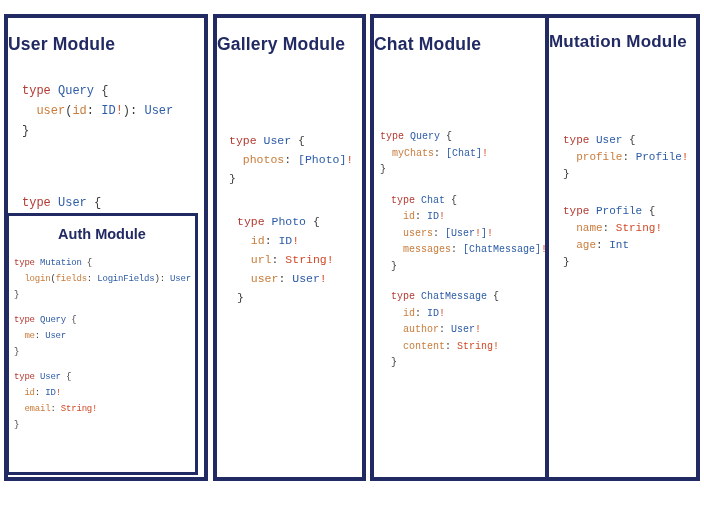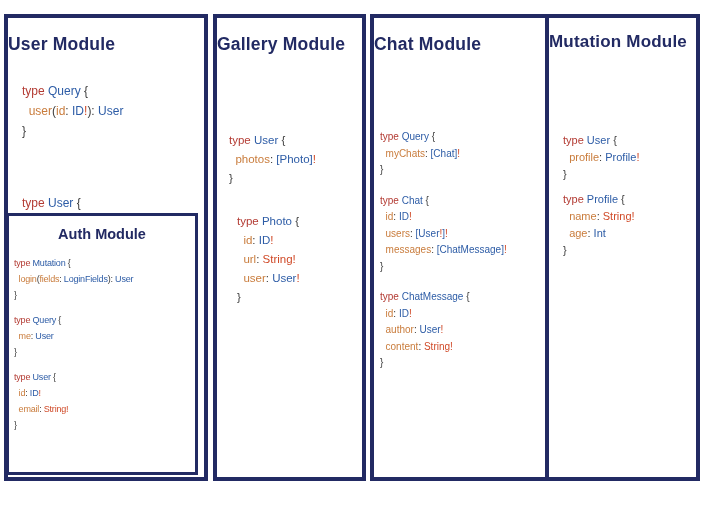--- a/index.html
+++ b/index.html
@@ -25,38 +25,38 @@
   #p4{left:545px;width:155px;}
   .panel h2{
     margin:16px 0 0 0;
     font-size:17.5px;
     font-weight:700;
     letter-spacing:.2px;
     color:var(--navy);
   }
   #p4 h2{margin-top:14px;font-size:17px;}
   .code{
-    font-family:Liberation Sans, sans-serif;
+    font-family:Liberation Mono, monospace;
     white-space:pre;
     color:var(--pl);
   }
   .blk{margin:0;}
   
   #p1 > .code{font-size:12px;line-height:20px;padding-left:14px;}
   #p1 > .code .blk:first-child{margin-top:26px;}
   #p1 > .code .blk + .blk{margin-top:52px;}
   #p2 > .code{font-size:11.5px;line-height:19px;padding-left:12px;}
   #p2 > .code .blk:first-child{margin-top:76px;}
   #p2 > .code .blk + .blk{margin-top:24px;margin-left:8px;}
   #p3 > .code{font-size:10px;line-height:16.5px;padding-left:6px;}
   #p3 > .code .blk:first-child{margin-top:74px;}
-  #p3 > .code .blk + .blk{margin-top:14px;}
+  #p3 > .code .blk + .blk{margin-top:14px;margin-left:11px;}
   #p4 > .code{font-size:11px;line-height:17px;padding-left:14px;}
   #p4 > .code .blk:first-child{margin-top:80px;}
-  #p4 > .code .blk + .blk{margin-top:8px;}
+  #p4 > .code .blk + .blk{margin-top:20px;}
   
   .subpanel{
     position:absolute;left:-2px;right:6px;bottom:2px;height:262px;
     border:3px solid var(--navy);
     background:#ffffff;
     box-sizing:border-box;
     overflow:hidden;
   }
   .subpanel h3{
     margin:10px 0 0 0;

